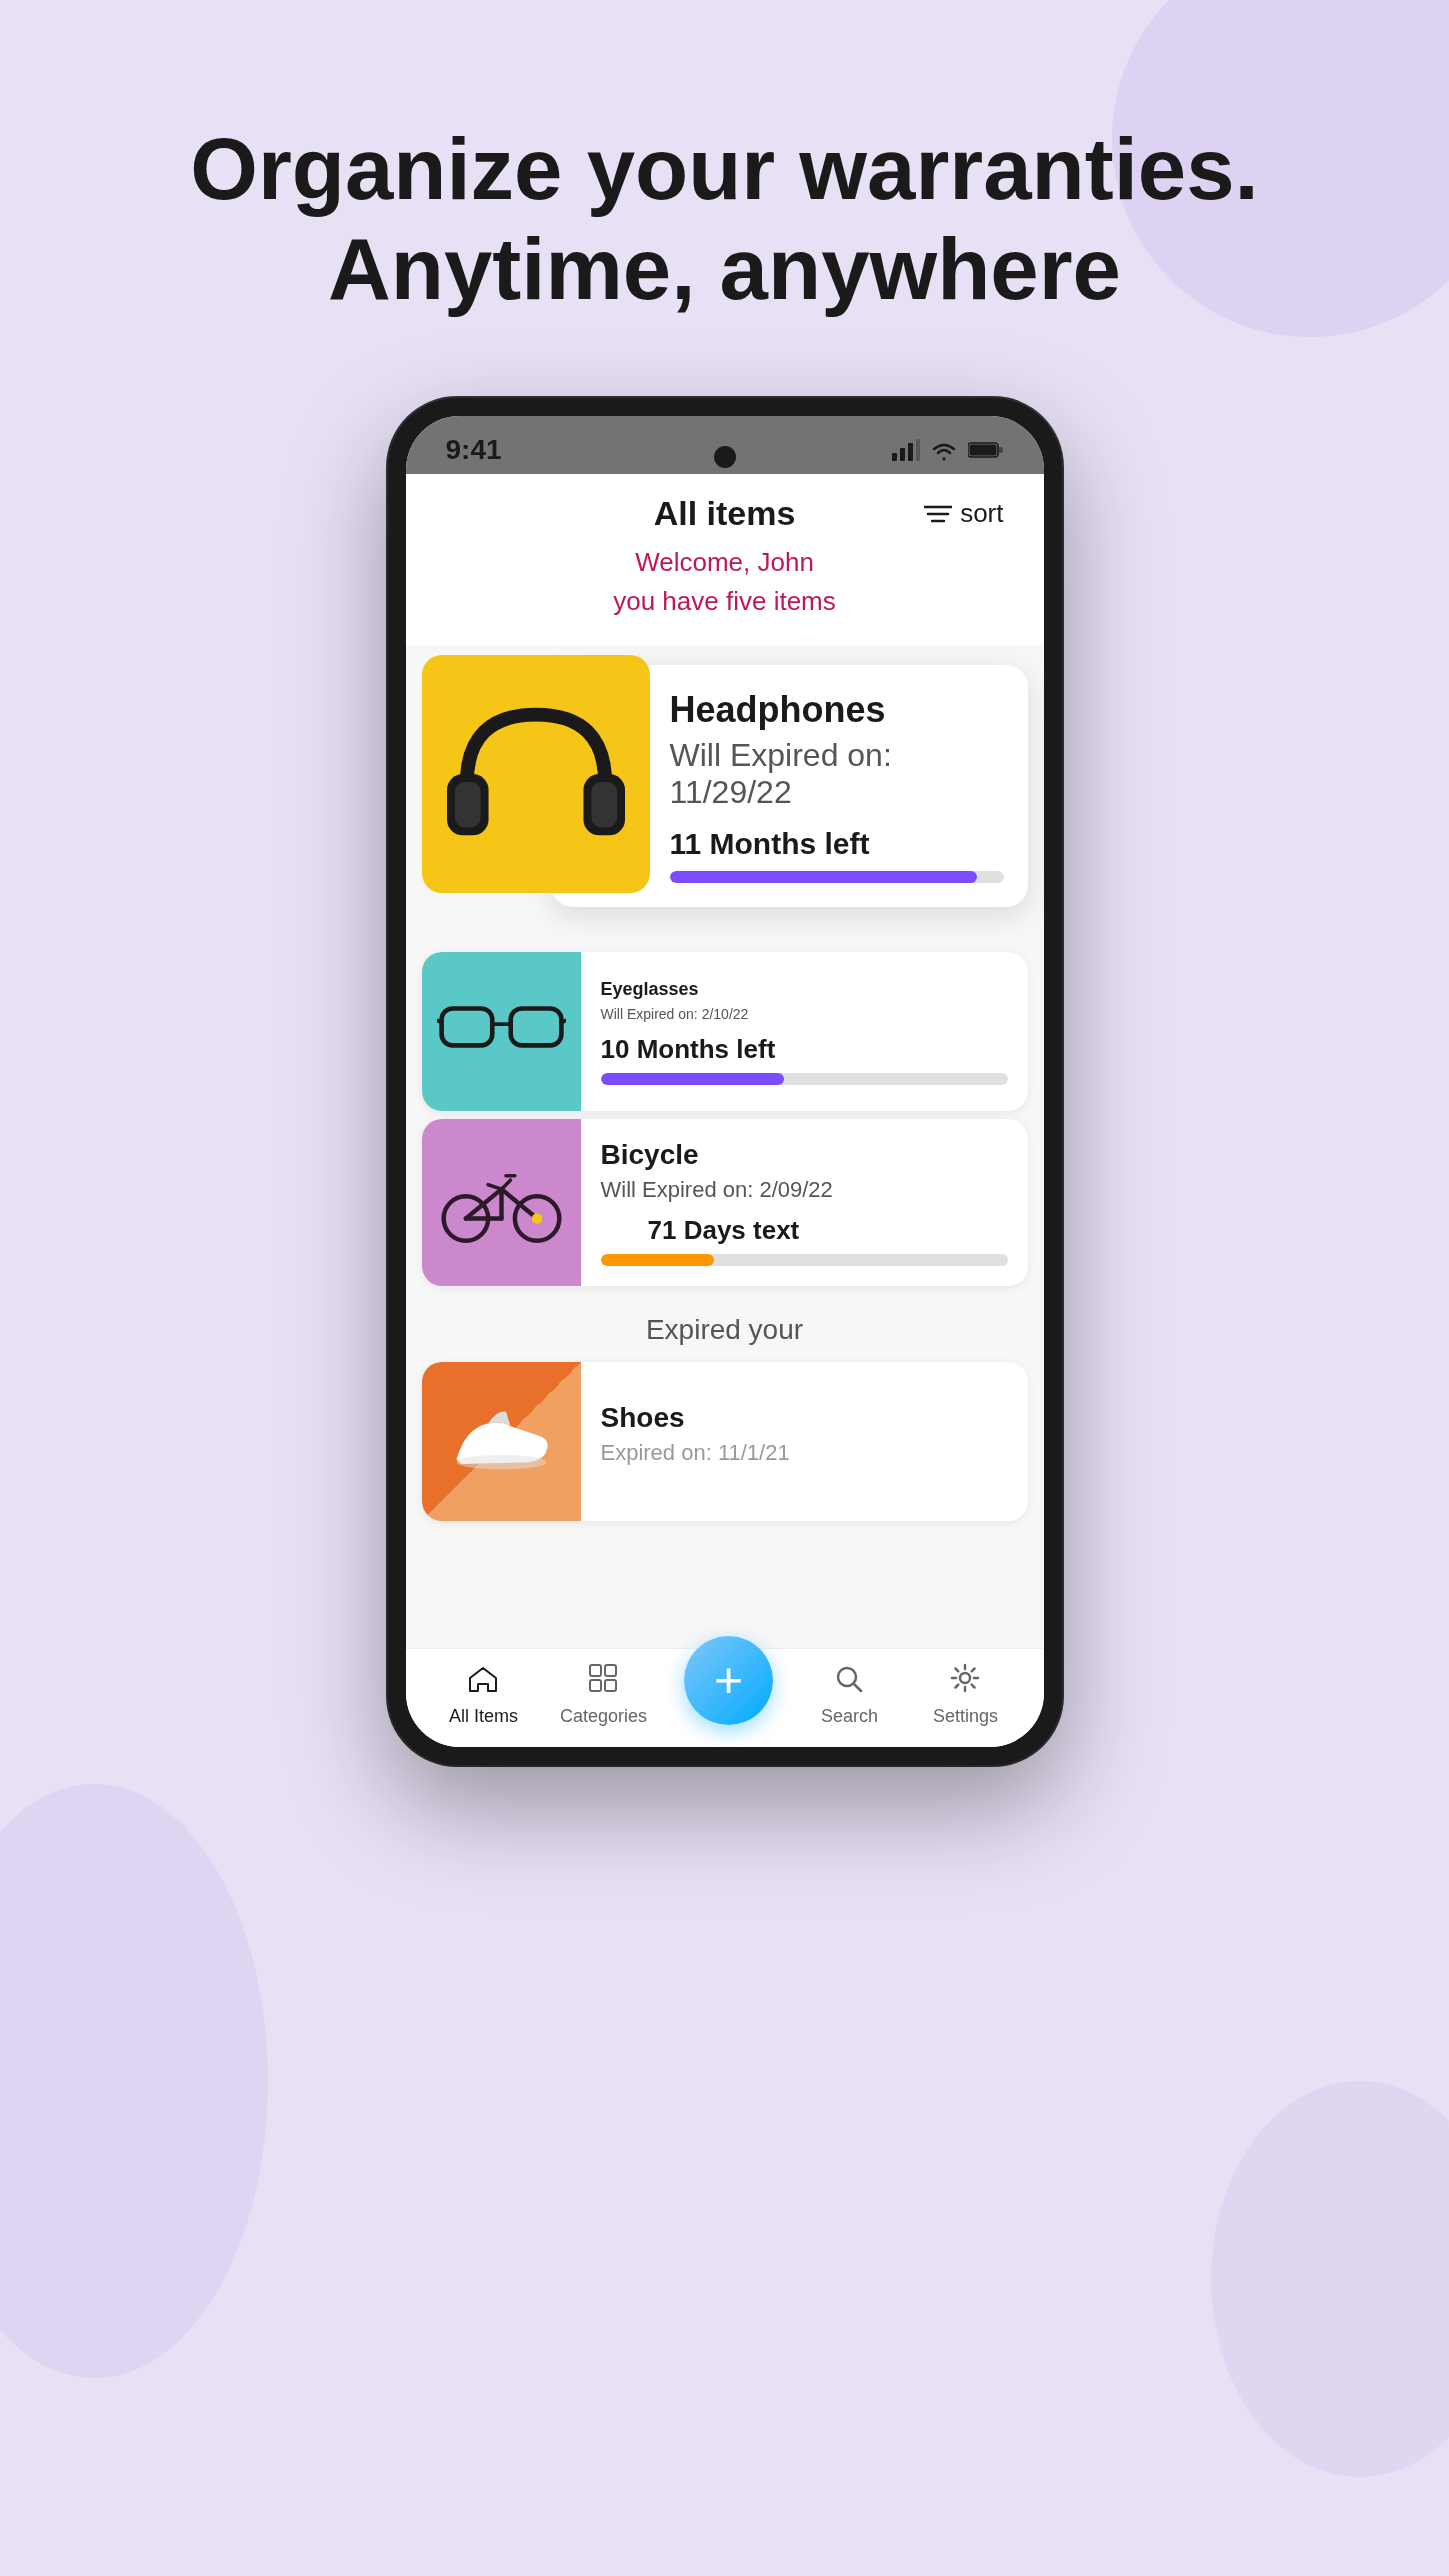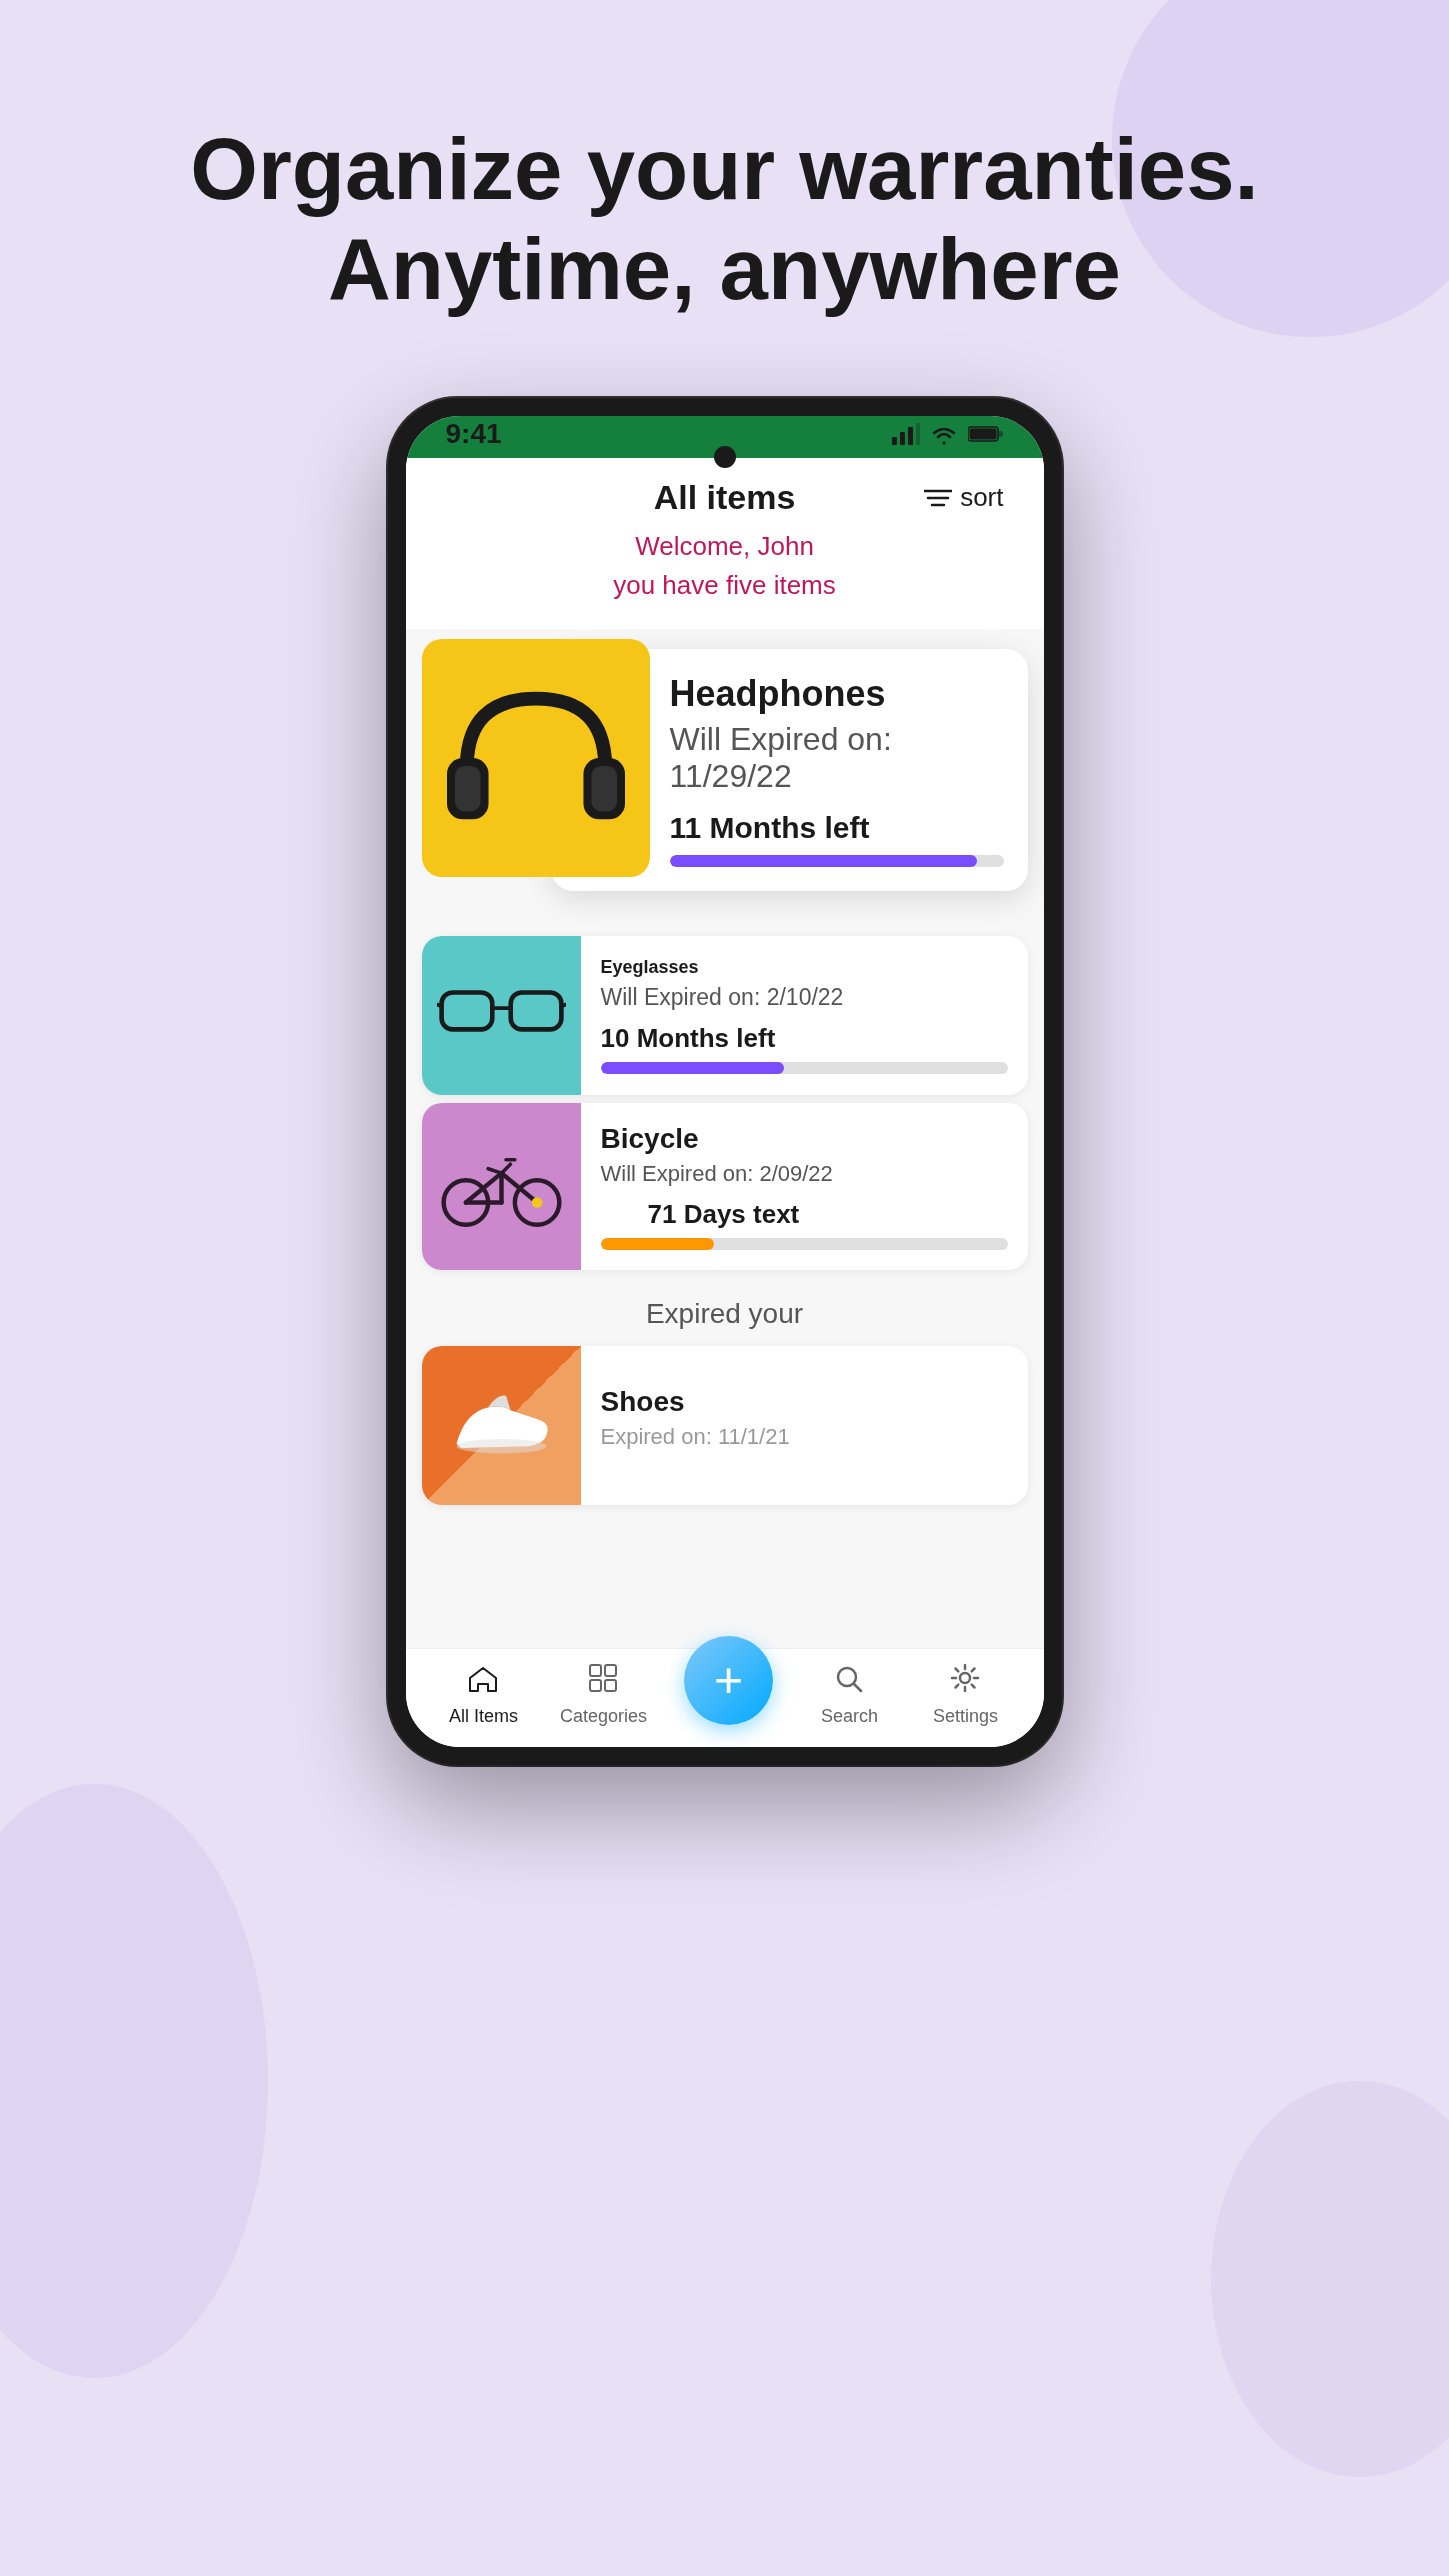--- a/index.html
+++ b/index.html
@@ -80,22 +80,22 @@
       overflow: hidden;
       display: flex;
       flex-direction: column;
     }
 
     
     .status-bar {
       display: flex;
       justify-content: space-between;
       align-items: center;
-      padding: 2px 40px 8px;
-      background: #15803d;
+      padding: 18px 40px 8px;
+      background: #737373;
     }
 
     .status-time {
       font-size: 28px;
       font-weight: 700;
       color: #1a1a1a;
     }
 
     .status-icons {
       display: flex;
@@ -412,21 +412,21 @@
               <line x1="60" y1="32" x2="80" y2="32" stroke="#1a1a1a" stroke-width="4"></line>
 
               <line x1="5" y1="30" x2="0" y2="28" stroke="#1a1a1a" stroke-width="4" stroke-linecap="round"></line>
 
               <line x1="135" y1="30" x2="140" y2="28" stroke="#1a1a1a" stroke-width="4" stroke-linecap="round"></line>
             </svg>
           </div>
         </div>
         <div class="item-card-content">
           <div class="card-name" style="font-size:18px;">Eyeglasses</div>
-          <div class="card-expiry" style="font-size:23px;margin-bottom:12px;">Will Expired on: 2/10/22</div>
+          <div class="card-expiry" style="font-size:14px;margin-bottom:12px;">Will Expired on: 2/10/22</div>
           <div class="card-months" style="font-size:26px;margin-bottom:8px;">10 Months left</div>
           <div class="progress-bar-bg">
             <div class="progress-bar-fill purple-fill" style="width:45%;"></div>
           </div>
         </div>
       </div>
 
       <div class="item-card">
         <div class="item-card-image">
           <div class="bicycle-bg">

